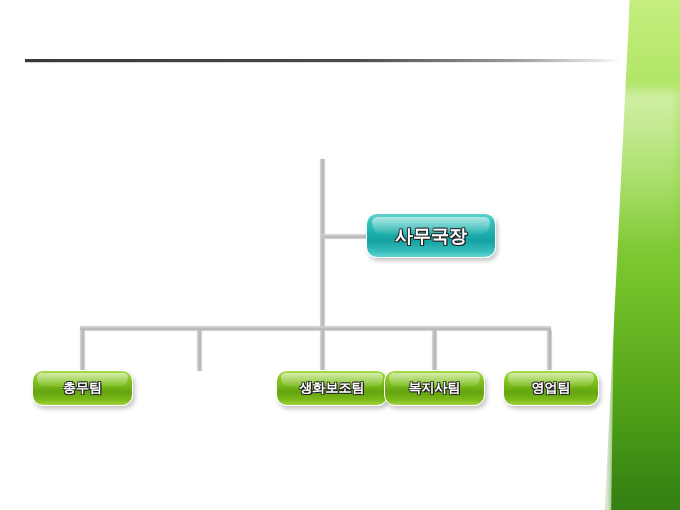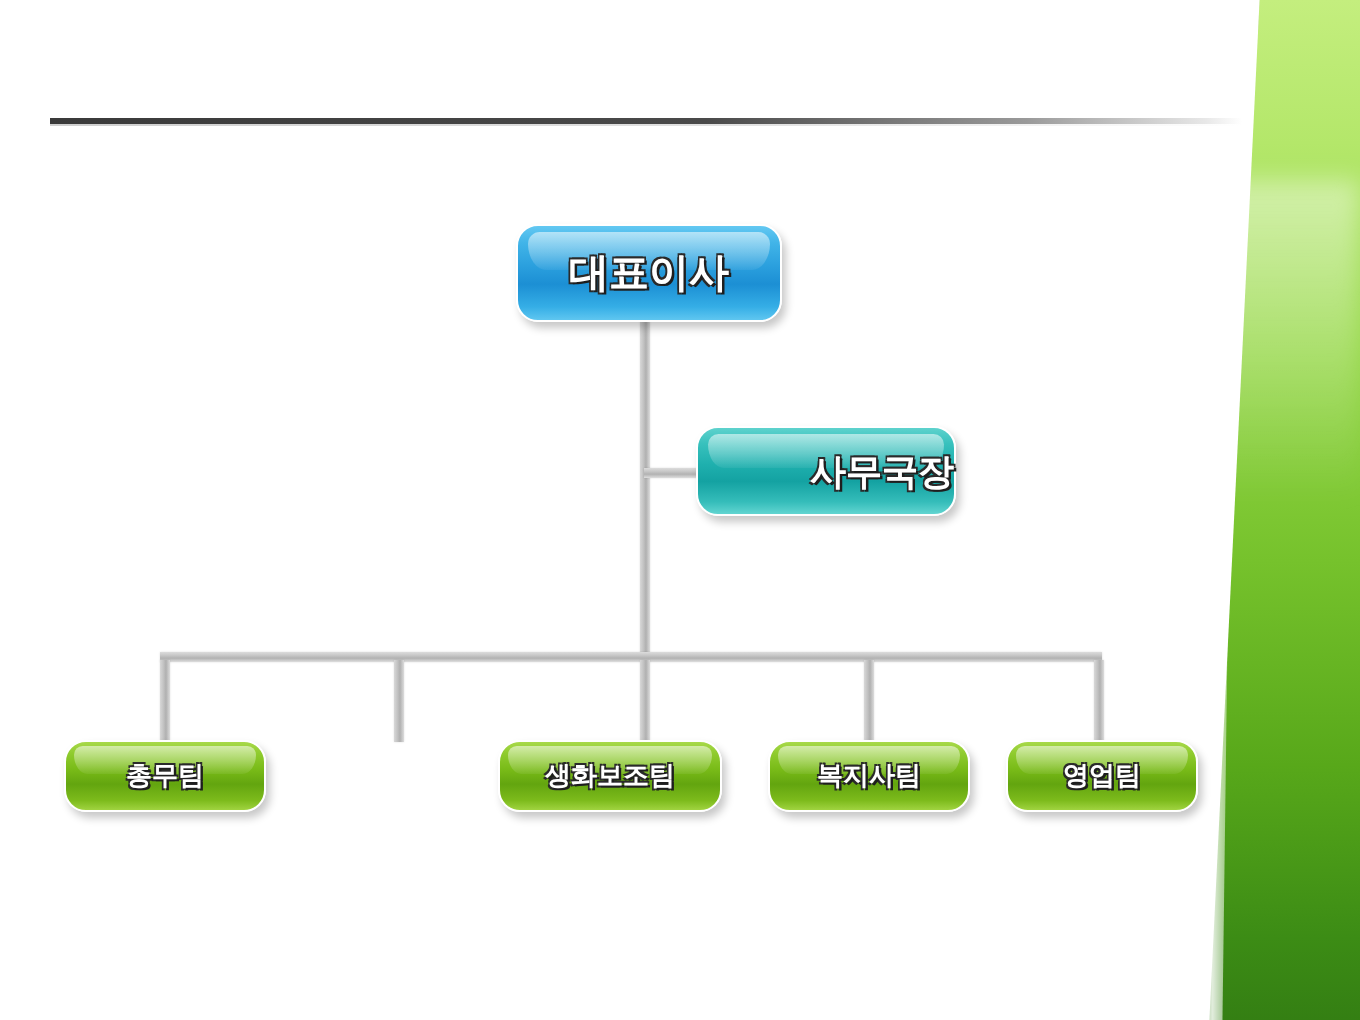--- a/index.html
+++ b/index.html
@@ -197,34 +197,31 @@
   <div class="conn conn-h" style="left:322px; top:234px; width:46px;"></div>
 
   <div class="conn conn-h" style="left:80px; top:326px; width:471px;"></div>
 
   <div class="conn conn-v" style="left:80px; top:330px; height:41px;"></div>
   <div class="conn conn-v" style="left:197px; top:330px; height:41px;"></div>
   <div class="conn conn-v" style="left:320px; top:330px; height:41px;"></div>
   <div class="conn conn-v" style="left:432px; top:330px; height:41px;"></div>
   <div class="conn conn-v" style="left:547px; top:330px; height:41px;"></div>
 
-  <div class="node node-blue" style="left:258px; top:112px; width:133px; height:49px;">
-    <span class="label">대표이사</span>
-  </div>
-
-  <div class="node node-teal" style="left:348px; top:213px; width:130px; height:45px;justify-content:flex-end;">
+
+  <div class="node node-teal" style="left:366px; top:213px; width:130px; height:45px;">
     <span class="label">사무국장</span>
   </div>
 
   <div class="node node-green" style="left:32px; top:370px; width:101px; height:36px;">
     <span class="label">총무팀</span>
   </div>
 
 
-  <div class="node node-green" style="left:249px; top:370px; width:112px; height:36px;">
+  <div class="node node-green" style="left:276px; top:370px; width:112px; height:36px;">
     <span class="label">생화보조팀</span>
   </div>
 
   <div class="node node-green" style="left:503px; top:370px; width:96px; height:36px;">
     <span class="label">영업팀</span>
   </div>
 
   <div class="node node-green" style="left:384px; top:370px; width:101px; height:36px;">
     <span class="label">복지사팀</span>
   </div>

